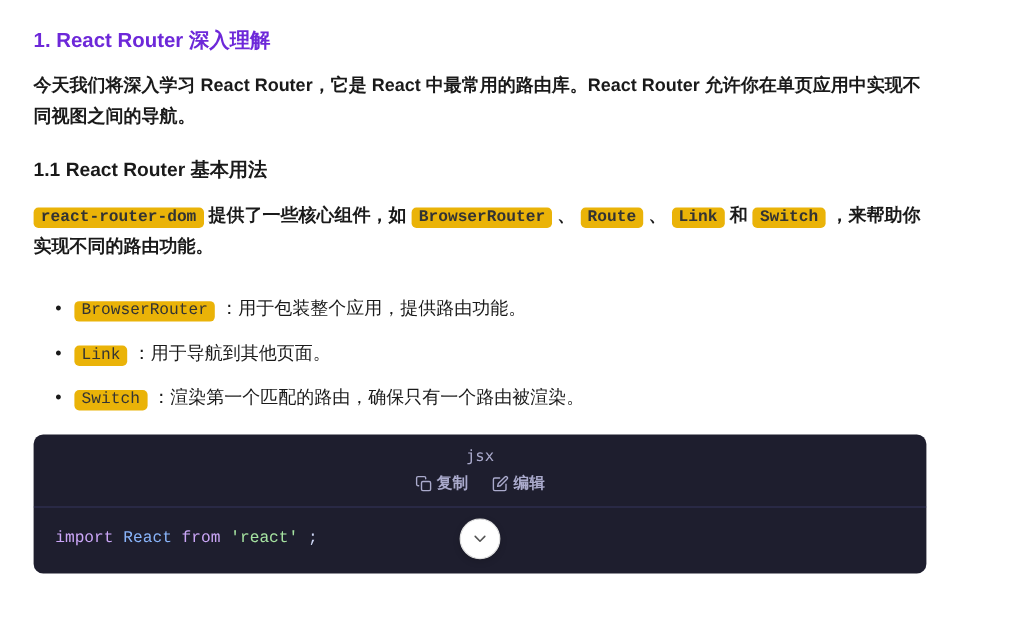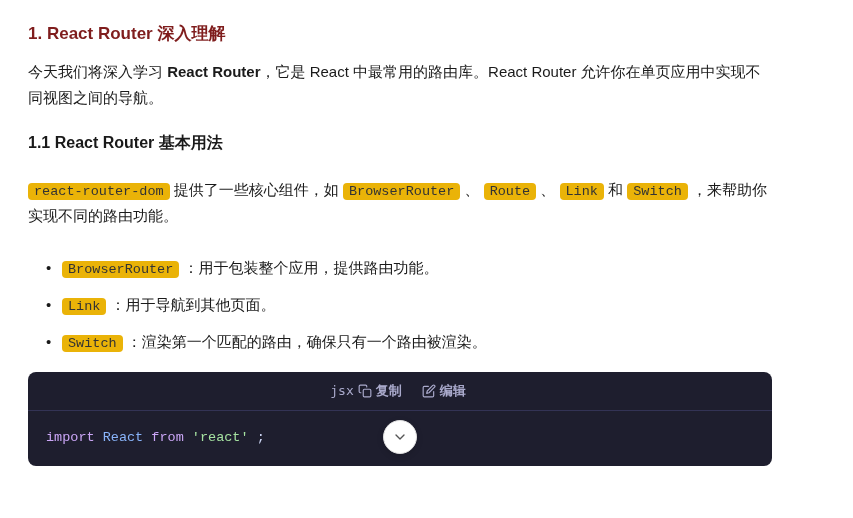--- a/index.html
+++ b/index.html
@@ -23,34 +23,35 @@
     }
     .page-title {
       font-size: 22px;
       font-weight: 700;
       color: #1a1a1a;
       margin-bottom: 20px;
     }
     .section-title {
       font-size: 17px;
       font-weight: 700;
-      color: #7f1d1d;
+      color: #6d28d9;
       margin-bottom: 10px;
     }
     .subsection-title {
       font-size: 16px;
       font-weight: 700;
       color: #1a1a1a;
-      margin-bottom: 20px;
+      margin-bottom: 10px;
     }
     .intro-text {
       font-size: 15px;
       color: #1a1a1a;
       line-height: 1.75;
       margin-bottom: 18px;
+      font-weight: bold;
     }
     .inline-code {
       background: #eab308;
       border-radius: 4px;
       padding: 1px 6px;
       font-family: 'Courier New', 'Consolas', monospace;
       font-size: 13.5px;
       color: #333;
     }
     .bullet-list {
@@ -75,23 +76,24 @@
     .code-block-wrapper {
       background: #1e1e2e;
       border-radius: 8px;
       margin-top: 10px;
       overflow: hidden;
       position: relative;
     }
     .code-block-header {
       display: flex;
       align-items: center;
-      justify-content: center;
+      justify-content: flex-start;
       padding: 8px 4px;
       border-bottom: 1px solid #333355;
+      flex-direction: column;
     }
     .code-lang {
       color: #aaaacc;
       font-size: 13px;
       font-family: monospace;
     }
     .code-actions {
       display: flex;
       gap: 12px;
       align-items: center;

